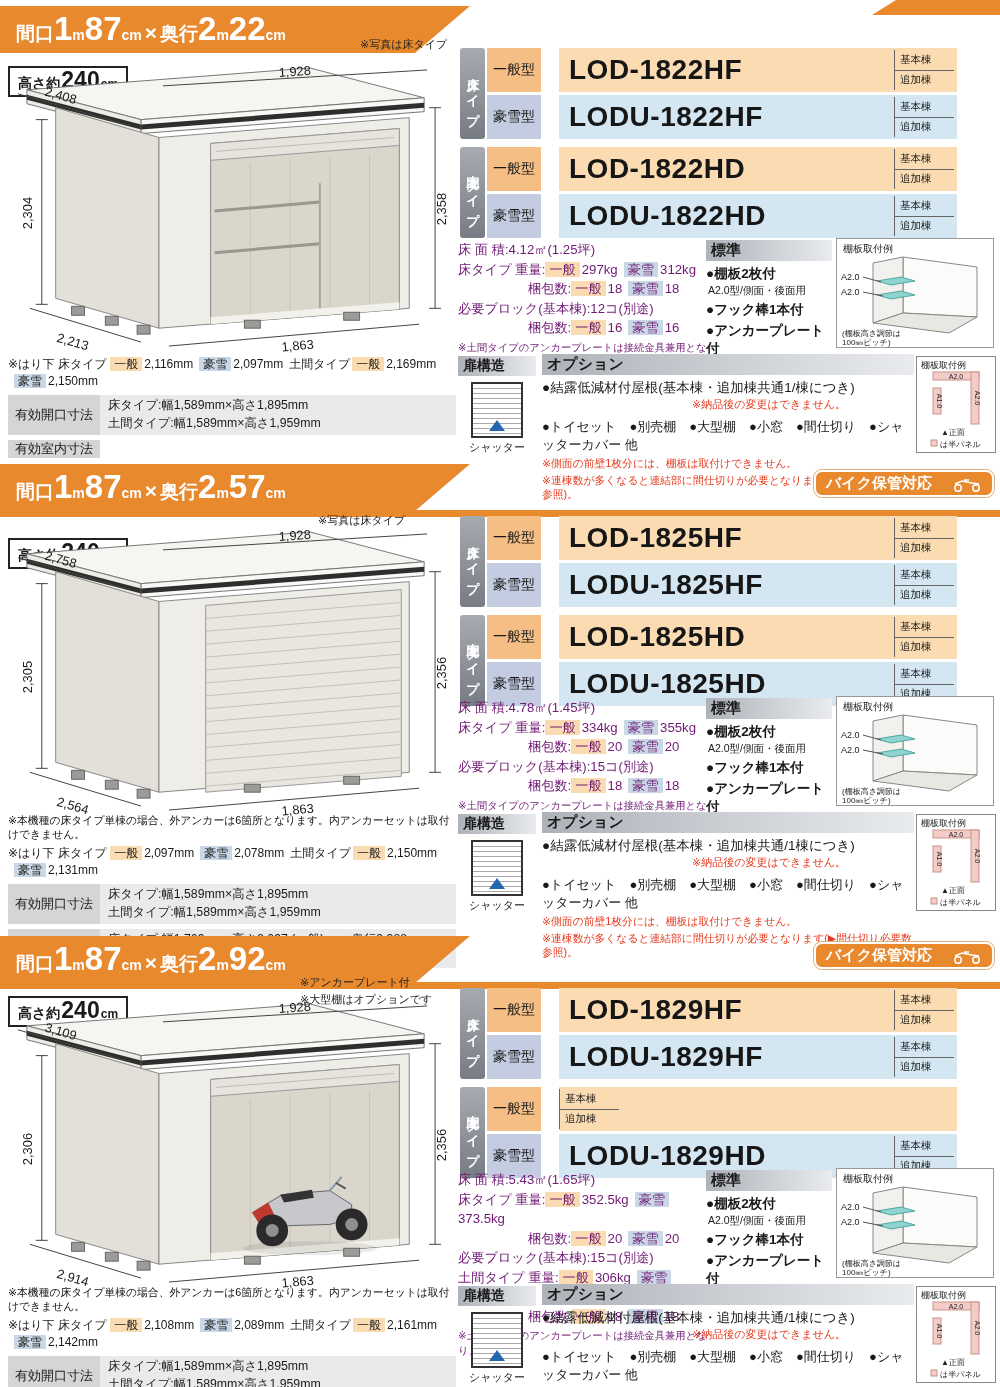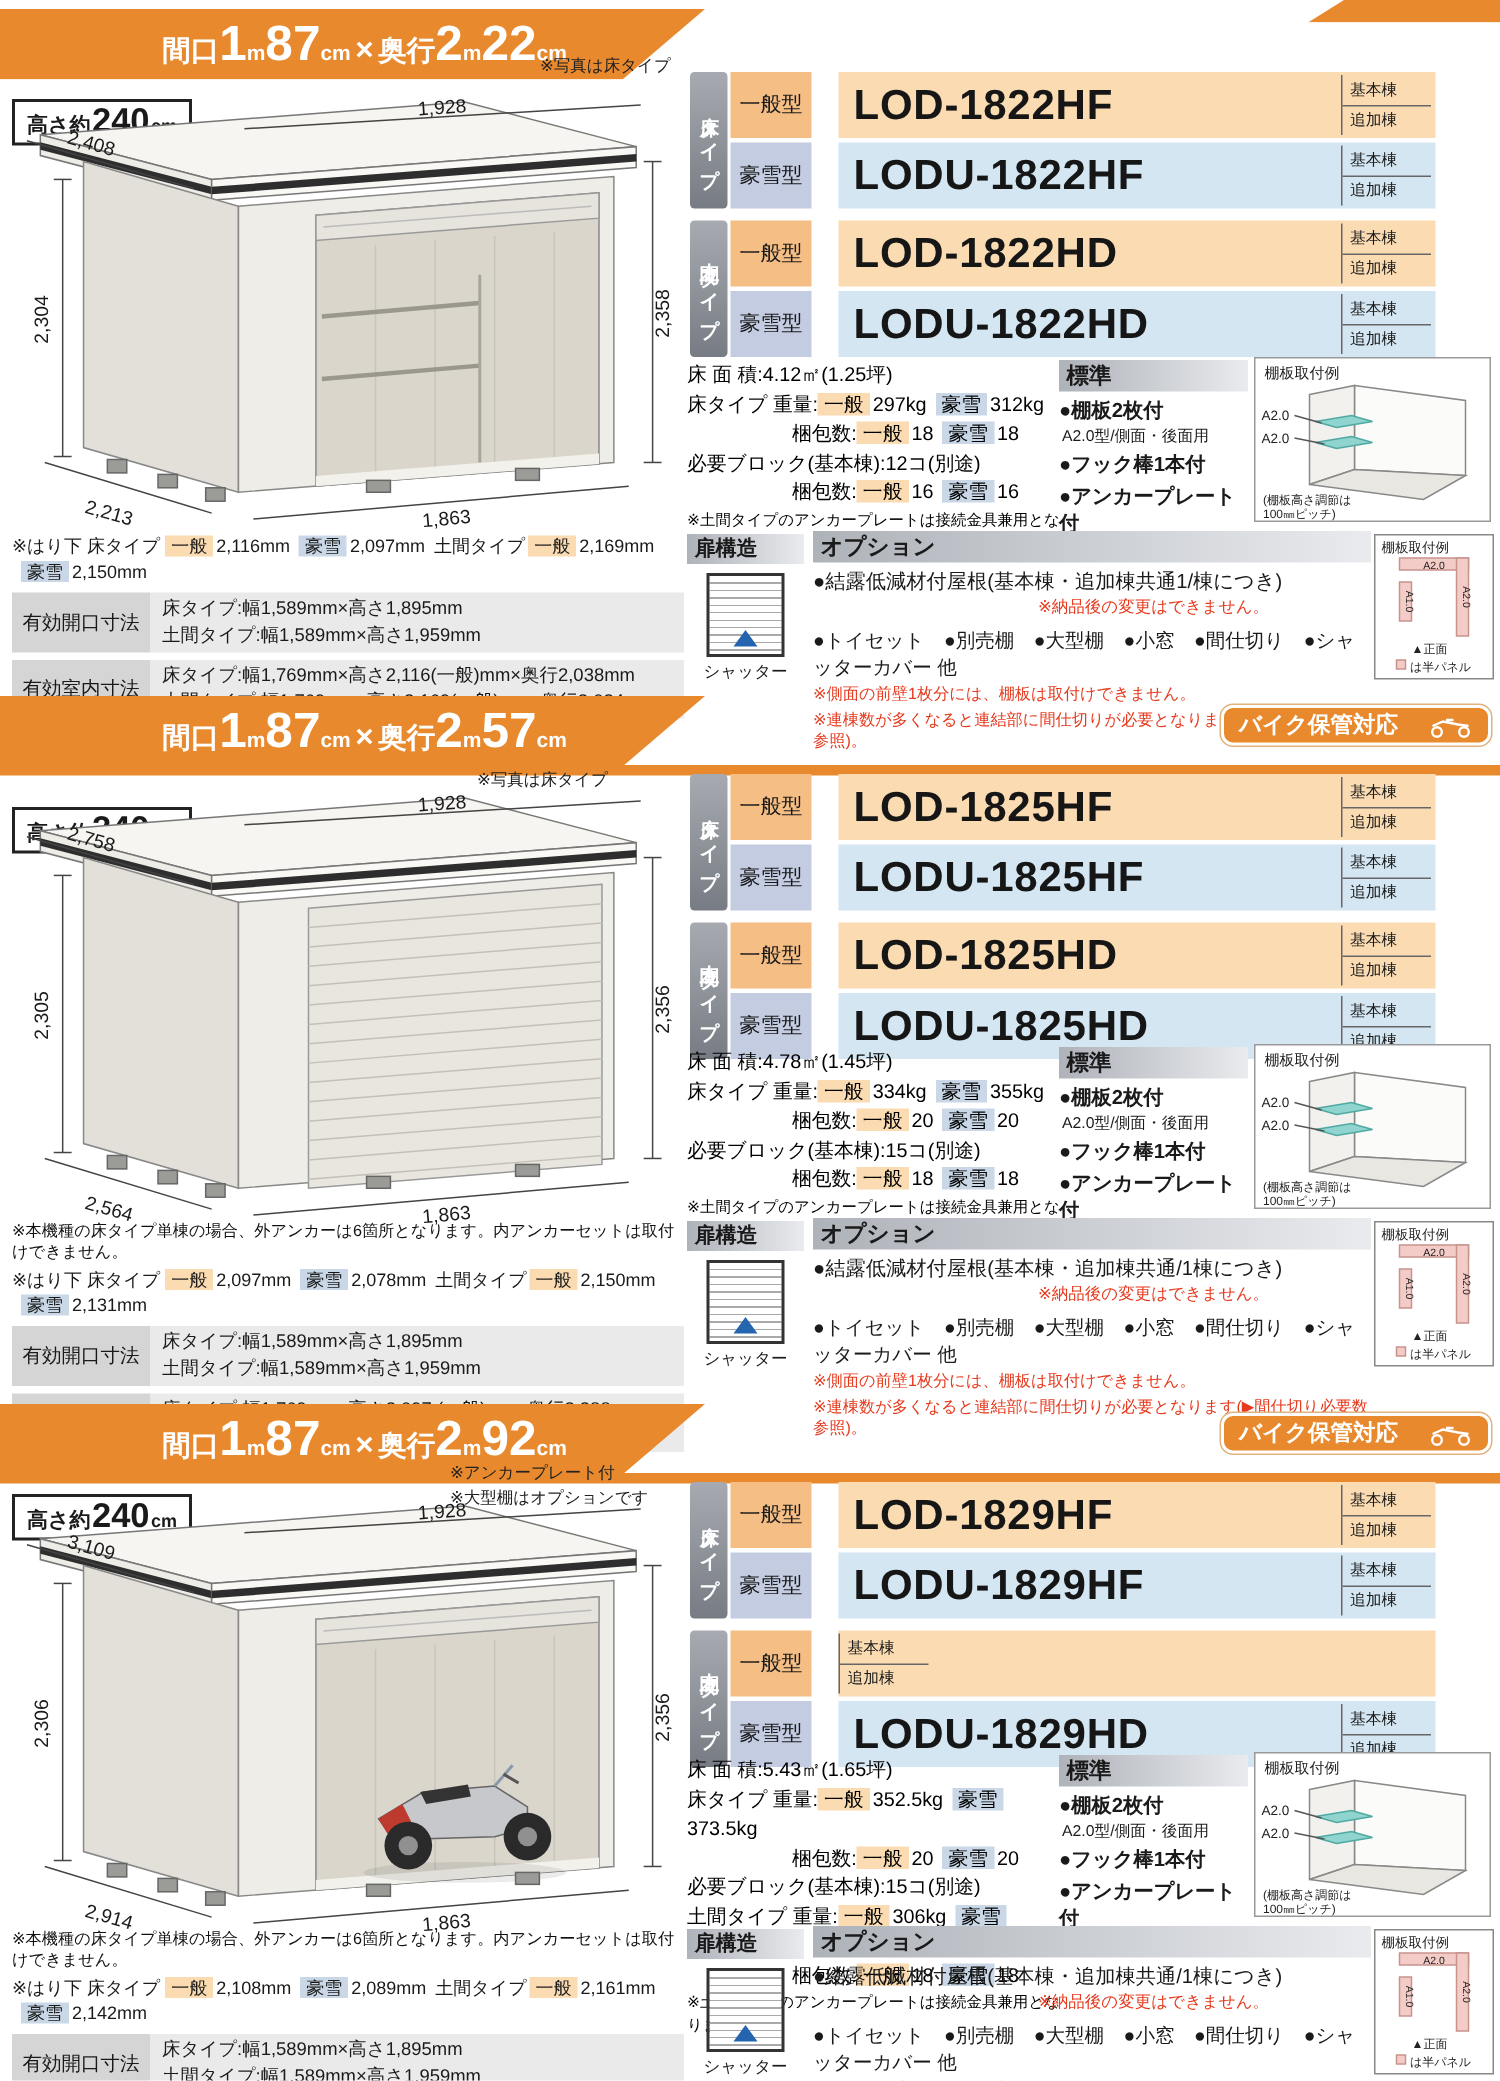--- a/index.html
+++ b/index.html
@@ -7,21 +7,21 @@
     --gen-label:#F5BE85; --gen-bg:#FBDCB2;
     --snow-label:#C3CCE1; --snow-bg:#D3E6F2;
     --grp1:#A7ABB1; --grp2:#777B83;
   }
   *{margin:0;padding:0;box-sizing:border-box;}
   body{width:1000px;height:1387px;background:#fff;font-family:"Liberation Sans","DejaVu Sans",sans-serif;color:#1a1a1a;overflow:hidden;}
   .sec{position:relative;width:1000px;}
   .sec1{height:458px;} .sec2{height:472px;} .sec3{height:457px;}
 
   .banner{position:absolute;left:0;top:6px;width:470px;height:47px;background:var(--accent);
-    clip-path:polygon(0 0,100% 0,calc(100% - 55px) 100%,0 100%);display:flex;align-items:center;padding-left:16px;color:#fff;justify-content:center;}
+    clip-path:polygon(0 0,100% 0,calc(100% - 55px) 100%,0 100%);display:flex;align-items:center;padding-left:16px;color:#fff;}
   .bin{display:flex;align-items:baseline;}
   .bt1{font-size:19px;font-weight:bold;} .bn{font-size:33px;font-weight:bold;line-height:1;}
   .bu{font-size:14px;font-weight:bold;} .bx{font-size:21px;font-weight:bold;margin:0 3px;}
   .bstrip{position:absolute;left:0;top:52px;width:100%;height:7px;background:var(--accent);}
   .wedge{position:absolute;top:0;right:0;width:128px;height:15px;background:var(--accent);clip-path:polygon(24px 0,100% 0,100% 100%,0 100%);}
   .badge{position:absolute;right:6px;top:12px;display:flex;align-items:center;gap:20px;background:var(--accent);
     border:2px solid #fff;box-shadow:0 0 0 1px #e0b37e;border-radius:8px;color:#fff;font-weight:bold;font-size:15px;padding:2px 10px;}
 
   .hbox{position:absolute;left:8px;top:66px;border:2px solid #222;background:#fff;padding:1px 8px 2px;display:flex;align-items:baseline;gap:1px;}
   .sec2 .hbox{top:80px;}
@@ -42,21 +42,21 @@
   .mrow{display:flex;gap:18px;height:44px;}
   .tlabel{width:54px;display:flex;align-items:center;justify-content:center;font-size:14px;}
   .general .tlabel{background:var(--gen-label);} .snow .tlabel{background:var(--snow-label);}
   .mbody{width:398px;display:flex;align-items:center;}
   .general .mbody{background:var(--gen-bg);} .snow .mbody{background:var(--snow-bg);}
   .mname{flex:1;font-size:28px;font-weight:bold;padding-left:10px;letter-spacing:.5px;color:#161616;}
   .ba{width:60px;height:40px;margin-right:3px;display:flex;flex-direction:column;border-left:1px solid #666;}
   .ba div{flex:1;display:flex;align-items:center;padding-left:5px;font-size:10.5px;}
   .ba div:first-child{border-bottom:1px solid #666;}
 
-  .specs{position:absolute;left:458px;top:240px;width:252px;font-size:13.2px;line-height:1.48;color:#000000;}
+  .specs{position:absolute;left:458px;top:240px;width:252px;font-size:13.2px;line-height:1.48;color:#701a75;}
   .sind{padding-left:70px;}
   .tagG{background:var(--gen-bg);padding:0 4px;margin-right:2px;}
   .tagS{background:#C9D7E6;padding:0 4px;margin:0 2px 0 6px;}
   .snote{font-size:10.3px;margin-top:2px;}
 
   .hdr{font-size:15px;font-weight:bold;padding:1px 5px;background:linear-gradient(90deg,#AEB2B9,#E9EBEE);margin-bottom:4px;}
   .std{position:absolute;left:706px;top:240px;width:126px;}
   .std-item{font-size:13.5px;font-weight:bold;margin-top:3px;}
   .std-sub{font-size:10.5px;font-weight:normal;margin:1px 0 2px 2px;}
   .isobox{position:absolute;left:836px;top:238px;width:158px;height:110px;border:1px solid #999;background:#fff;}
@@ -285,24 +285,20 @@
     <div class="beam"><span>※はり下 床タイプ</span> <span class="tagG">一般</span><span>2,116mm</span><span class="tagS">豪雪</span><span>2,097mm</span><span class="bsep">土間タイプ</span><span class="tagG">一般</span><span>2,169mm</span><span class="tagS">豪雪</span><span>2,150mm</span></div>
     <div class="drow">
       <div class="dlabel">有効開口寸法</div>
       <div class="dval">
           <div>床タイプ:幅1,589mm×高さ1,895mm</div>
           <div>土間タイプ:幅1,589mm×高さ1,959mm</div>
         </div>
     </div>
     <div class="drow">
       <div class="dlabel">有効室内寸法</div>
-      <div class="dval">
-          <div>床タイプ:幅1,769mm×高さ2,116(一般)mm×奥行2,038mm</div>
-          <div>土間タイプ:幅1,769mm×高さ2,169(一般)mm×奥行2,024mm</div>
-        </div>
     </div>
   </div>
 </div>
 
 <div class="sec sec2">
   <div class="banner">
       <div class="bin">
     <span class="bt1">間口</span>
         <span class="bn">1</span>
         <span class="bu">m</span>

